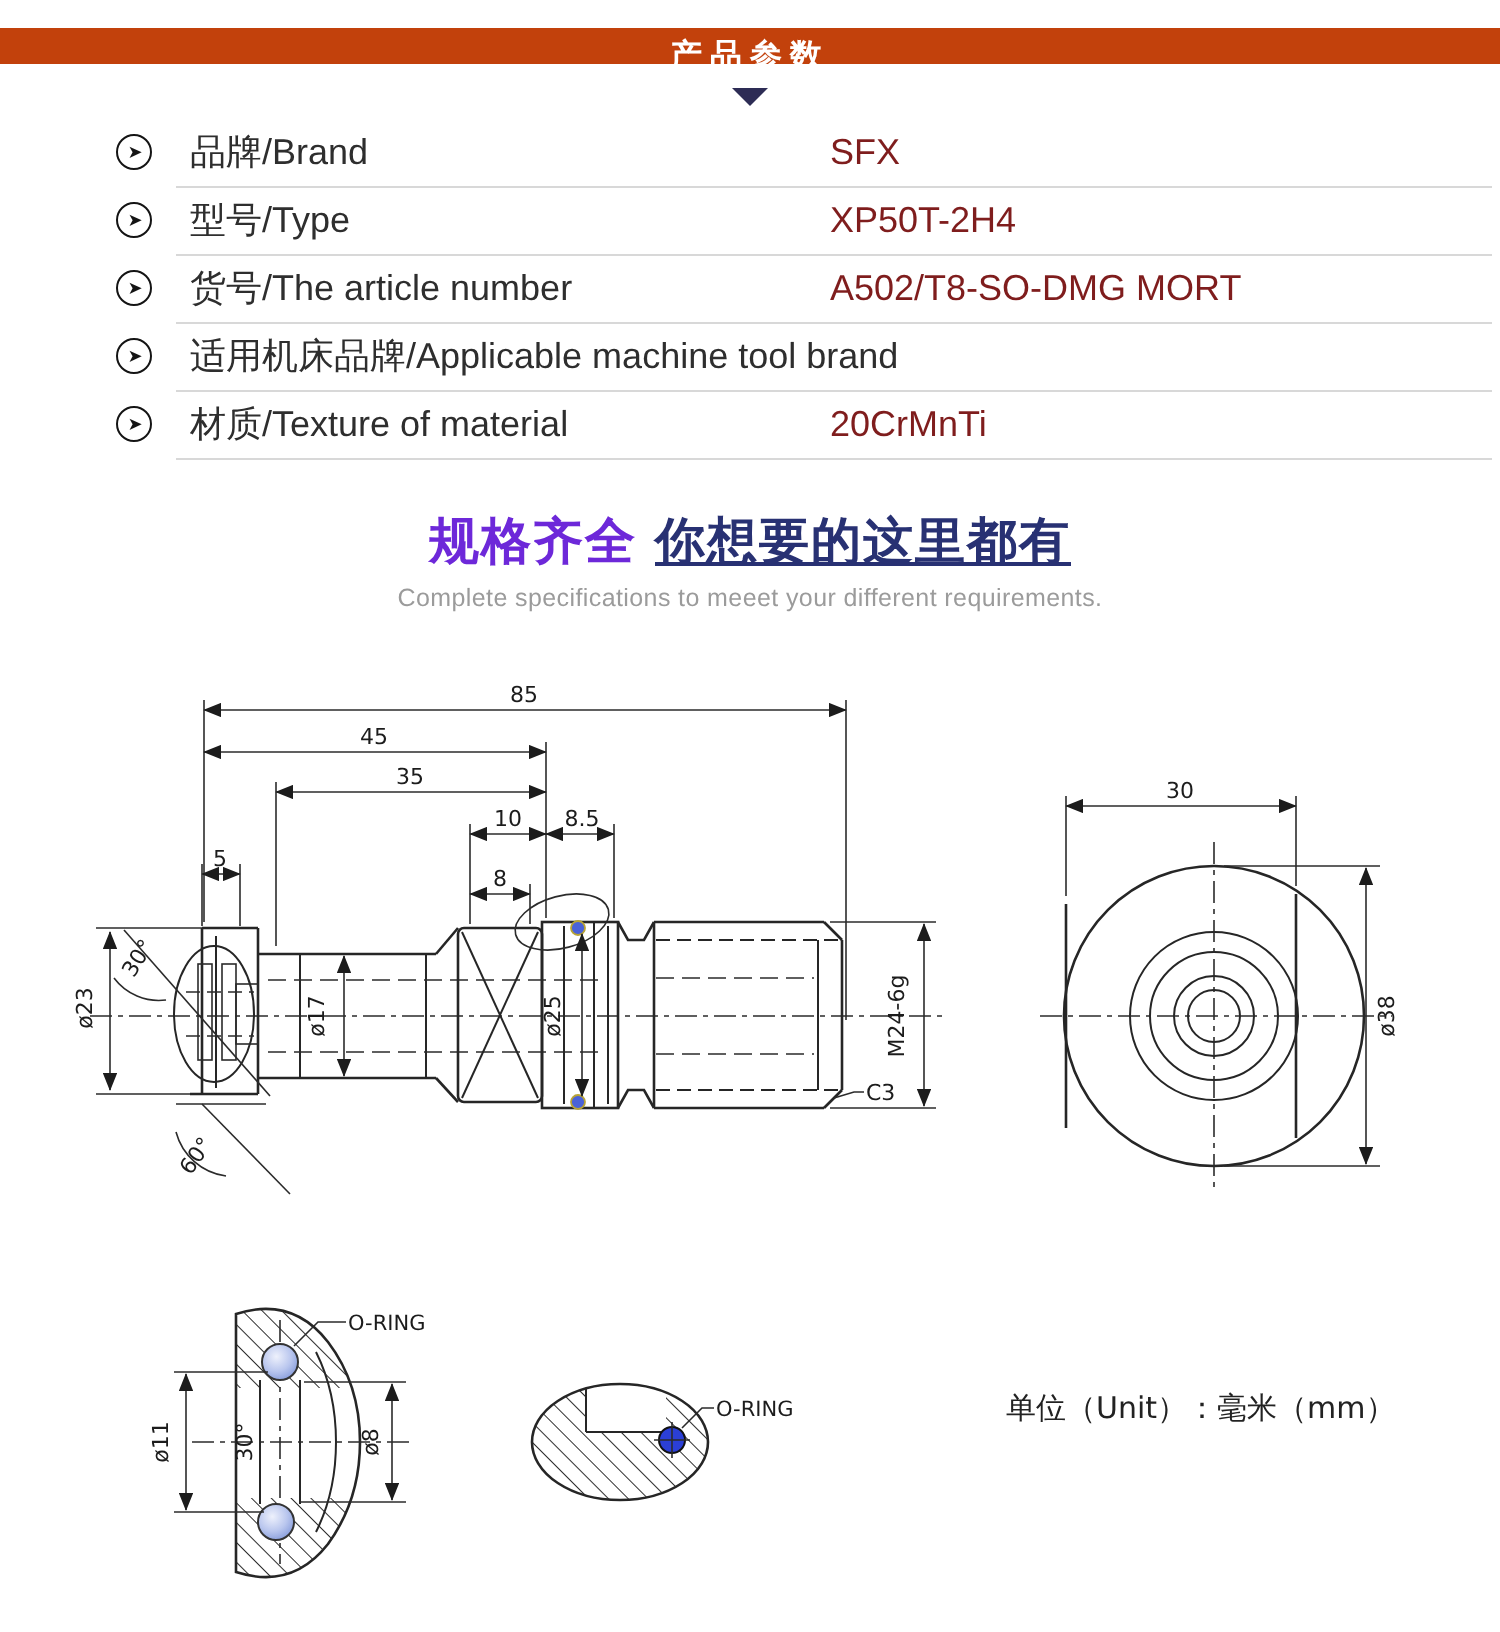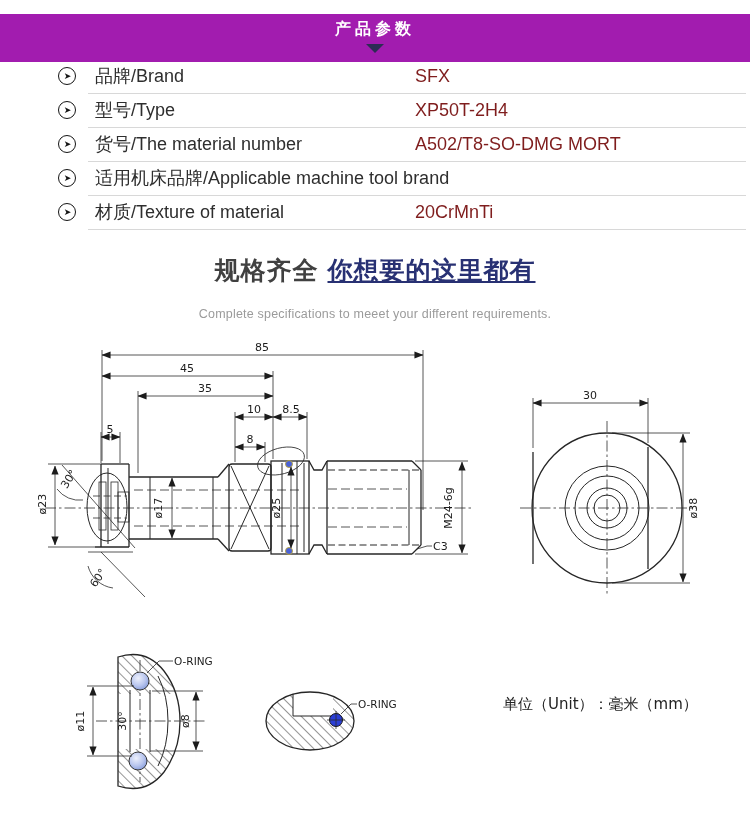--- a/index.html
+++ b/index.html
@@ -1,40 +1,40 @@
 <!DOCTYPE html>
 <html><head>
 <meta charset="utf-8">
 <style>
   html,body{margin:0;padding:0;background:#fff;}
   #page{position:relative;width:750px;height:816px;background:#fff;overflow:hidden;
         font-family:"Liberation Sans","DejaVu Sans",sans-serif;}
   
-  .band{position:absolute;top:14px;left:0;width:750px;height:48px;background:#a21caf;}
+  .band{position:absolute;top:14px;left:0;width:750px;height:18px;background:#c2410c;}
   .band-title{display:block;text-align:center;line-height:30px;color:#fff;font-size:16px;
               letter-spacing:4px;font-weight:bold;}
   .band-arrow{position:absolute;top:44px;left:50%;margin-left:-9px;width:0;height:0;
               border-left:9px solid transparent;border-right:9px solid transparent;
               border-top:9px solid #2d2c55;}
   
   .spec{position:absolute;top:60px;left:0;width:750px;}
   .trow{position:relative;height:34px;}
   .trow::after{content:"";position:absolute;left:88px;right:4px;bottom:0;
                border-bottom:1px solid #d8d8d8;}
   .ticon{position:absolute;left:58px;top:7px;width:18px;height:18px;border:1.7px solid #141414;
          border-radius:50%;display:flex;align-items:center;justify-content:center;box-sizing:border-box;}
   .ticon span{font-size:9px;line-height:1;color:#141414;transform:translateX(0.5px);}
   .tlabel{position:absolute;left:95px;top:0;line-height:33px;font-size:18px;color:#2e2e2e;}
   .tvalue{position:absolute;left:415px;top:0;line-height:33px;font-size:18px;color:#7f1d1d;}
   
   .promo{position:absolute;top:254px;left:0;width:750px;text-align:center;}
   .promo-main{font-size:25px;font-weight:bold;letter-spacing:1px;}
-  .promo-red{color:#404040;}
+  .promo-red{color:#6d28d9;}
   .promo-navy{color:#283173;margin-left:9px;text-decoration:underline;}
-  .promo-sub{margin-top:20px;font-size:12.5px;color:#9b9b9b;letter-spacing:0.2px;}
+  .promo-sub{margin-top:5px;font-size:12.5px;color:#9b9b9b;letter-spacing:0.2px;}
   
   .draw{position:absolute;top:330px;left:0;}
   .o{stroke:#262626;stroke-width:1.3;fill:none;}
   .m{stroke:#262626;stroke-width:1;fill:none;}
   .d{stroke:#2b2b2b;stroke-width:0.8;fill:none;}
   .dash{stroke-dasharray:7 3.5;}
   .dash2{stroke-dasharray:9 4;}
   .dd{stroke-dasharray:11 3 2.5 3;}
   .ar{marker-start:url(#ar);marker-end:url(#ar);}
   .t{font-family:"DejaVu Sans",sans-serif;font-size:11px;fill:#1c1c1c;}
@@ -63,21 +63,21 @@
       <div class="ticon">
           <span>➤</span>
         </div>
       <div class="tlabel">型号/Type</div>
       <div class="tvalue">XP50T-2H4</div>
     </div>
     <div class="trow">
       <div class="ticon">
           <span>➤</span>
         </div>
-      <div class="tlabel">货号/The material number</div>
+      <div class="tlabel">货号/The article number</div>
       <div class="tvalue">A502/T8-SO-DMG MORT</div>
     </div>
     <div class="trow">
       <div class="ticon">
           <span>➤</span>
         </div>
       <div class="tlabel">适用机床品牌/Applicable machine tool brand</div>
     </div>
     <div class="trow">
       <div class="ticon">

